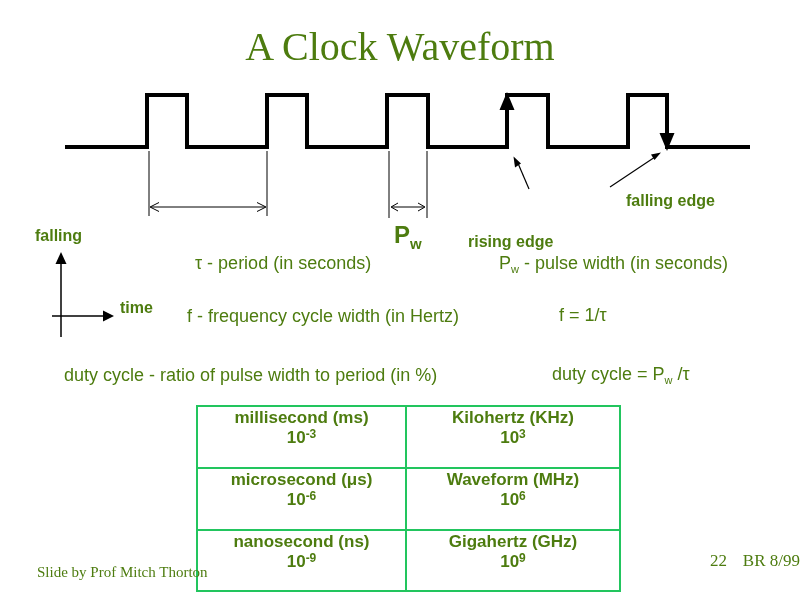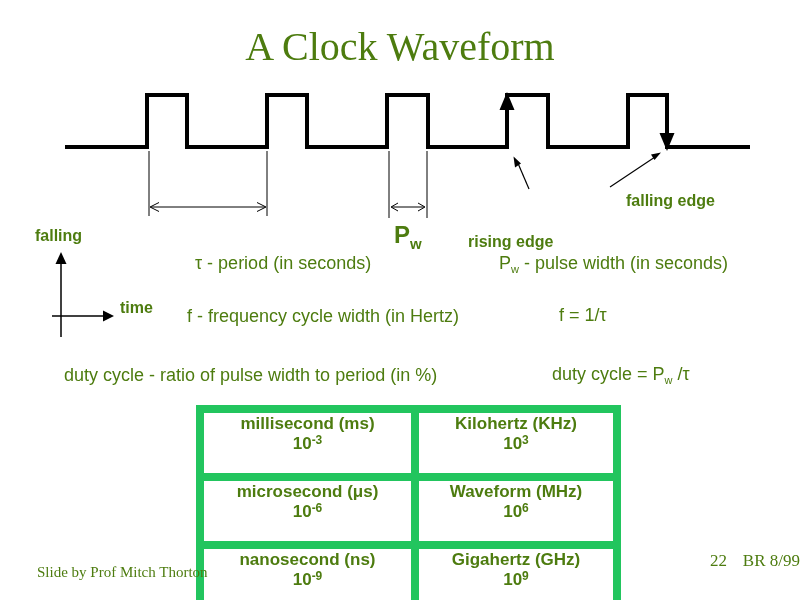--- a/index.html
+++ b/index.html
@@ -16,21 +16,21 @@
   .lbl{font-size:16px;font-weight:700;}
   .def{font-size:18px;font-weight:400;}
   .pw-big{font-size:24px;font-weight:700;}
   .pw-big .sub{font-size:15px;vertical-align:-6px;}
   .def .sub{font-size:11px;vertical-align:-4px;}
   .units{
     position:absolute;left:196px;top:405px;width:425px;
     border-collapse:collapse;table-layout:fixed;
   }
   .units td{
-    border:8px solid #22c55e;text-align:center;vertical-align:middle;
+    border:2px solid #22c55e;text-align:center;vertical-align:middle;
     font-size:17px;font-weight:700;padding:1px 0 18px 0;height:40px;line-height:1.2;
   }
   .units .c1{width:207px;}
   .units sup{font-size:12px;vertical-align:5px;line-height:0;}
   .footer-credit{
     left:37px;top:565px;font-family:"Liberation Serif",serif;font-size:15px;
   }
   .footer-center{
     left:0;right:0;top:552px;text-align:right;
     font-family:"Liberation Serif",serif;font-size:17px;

